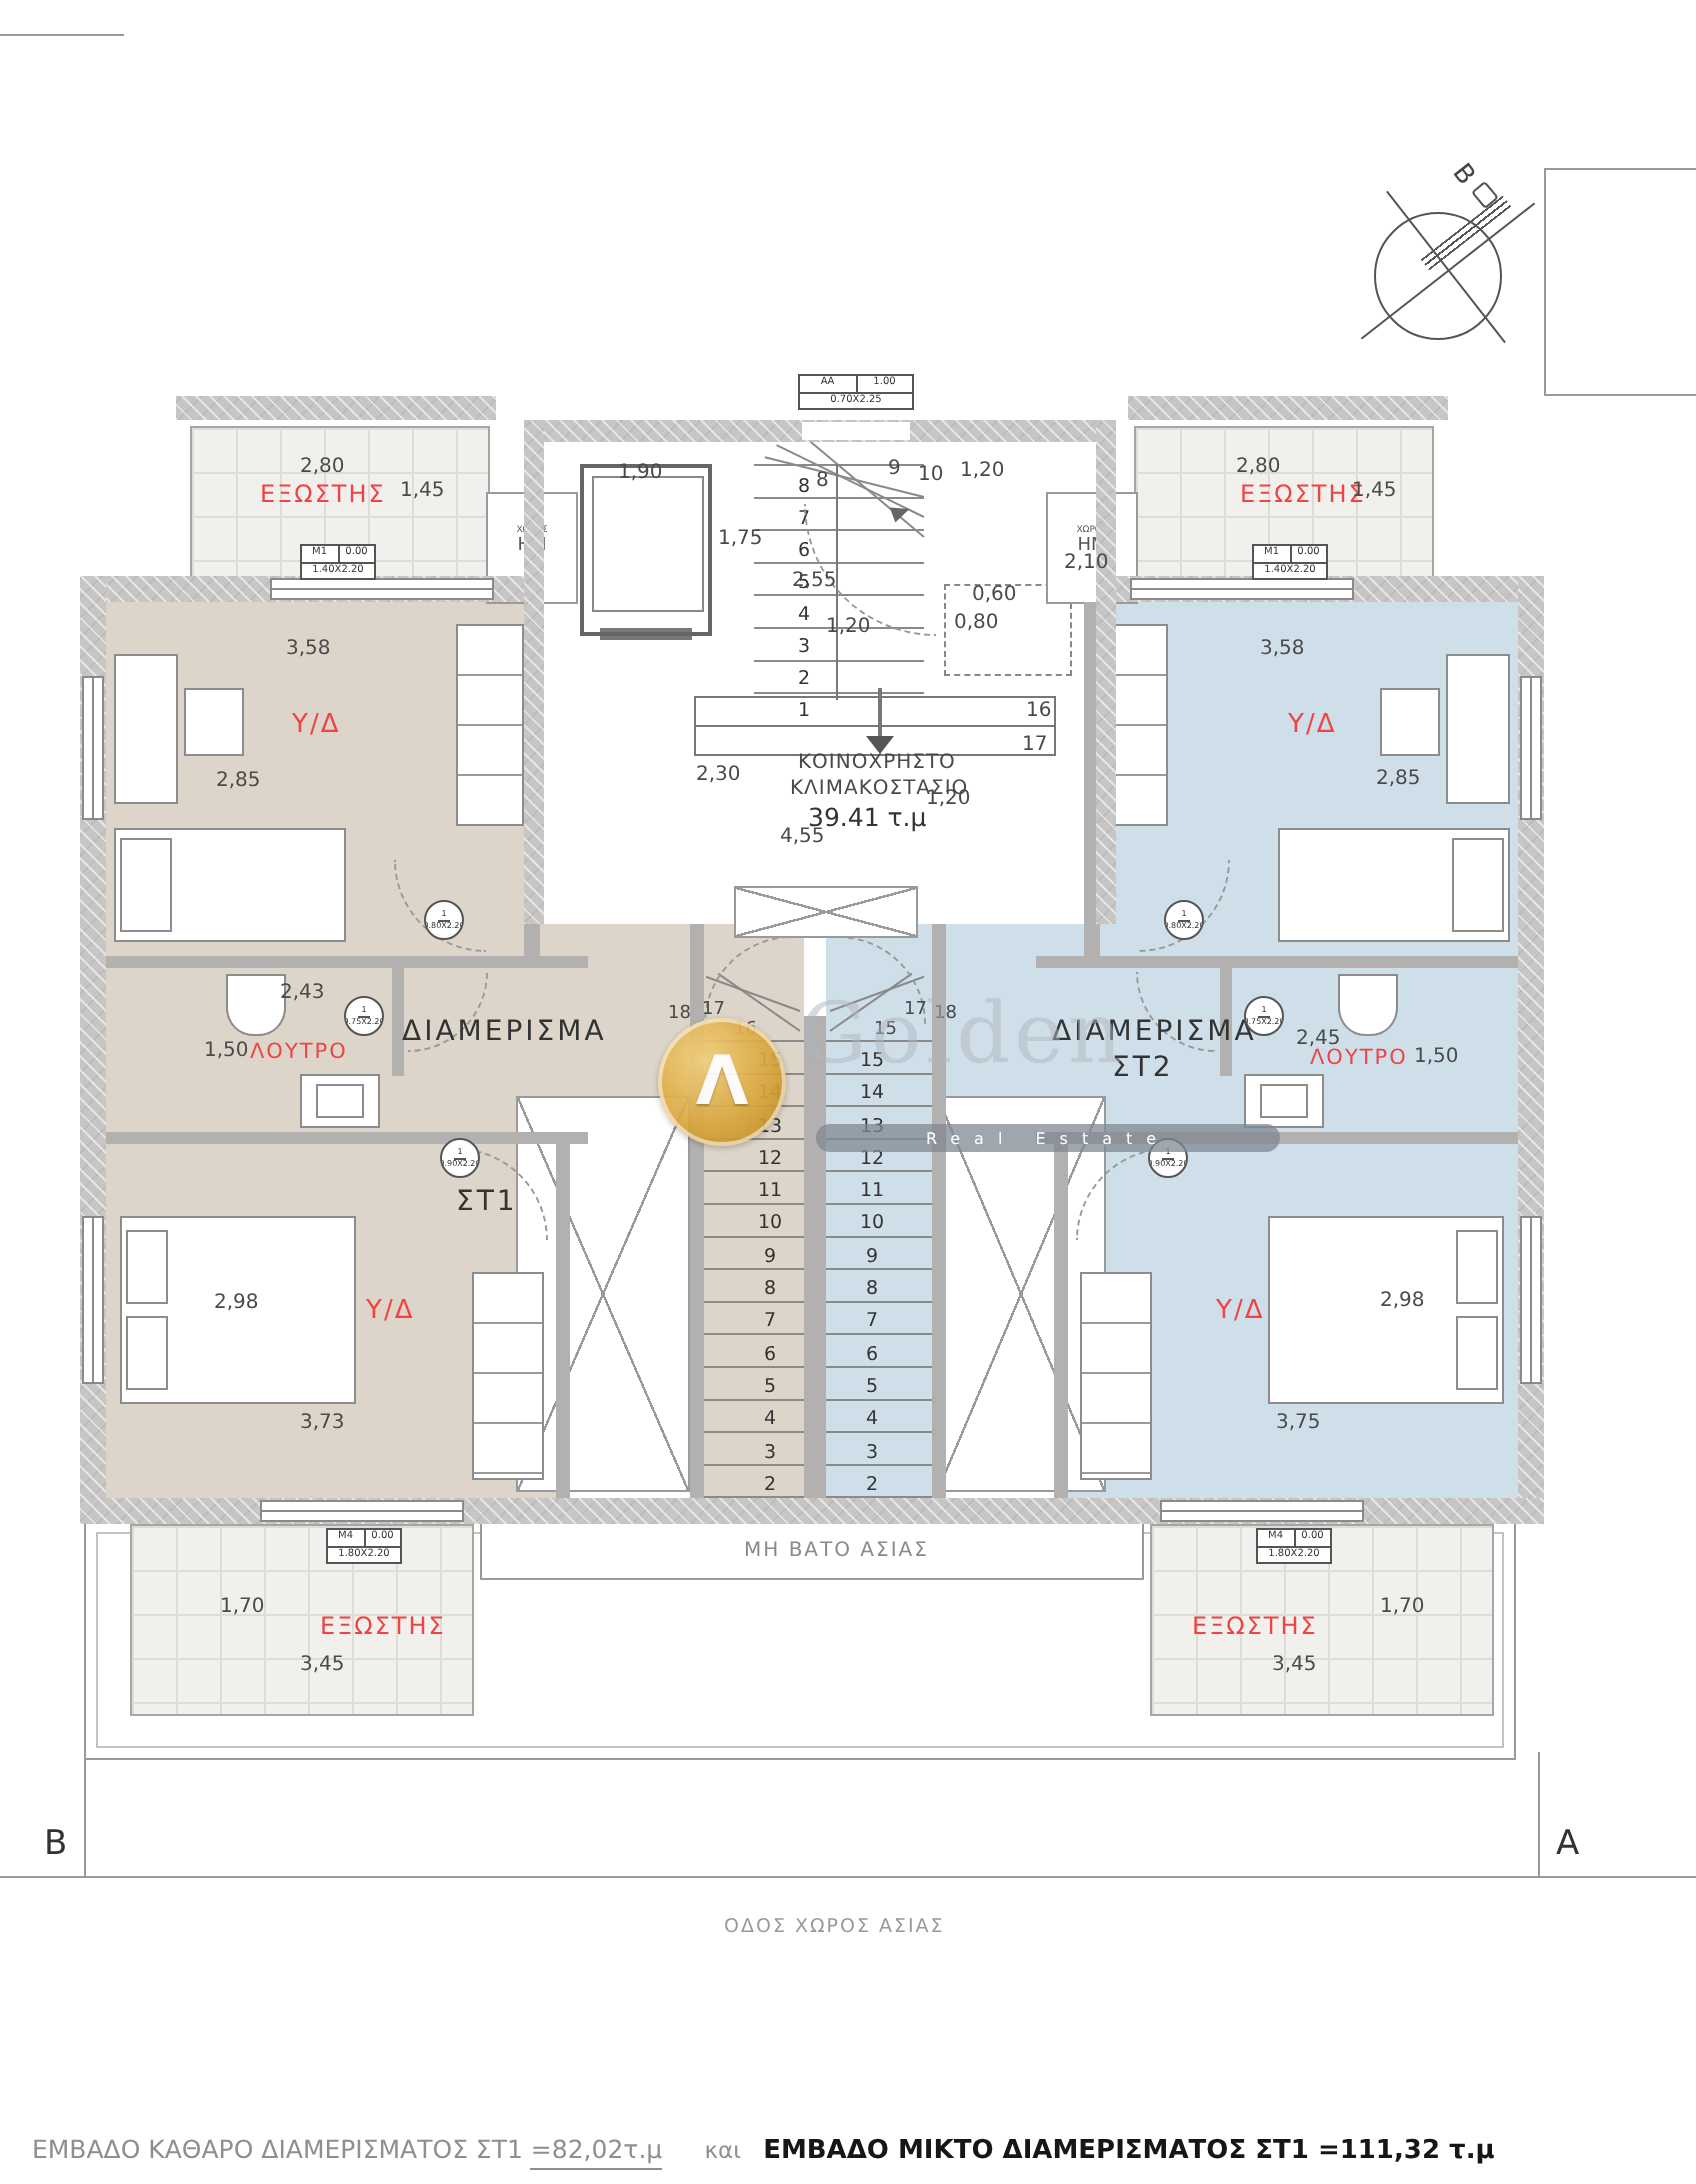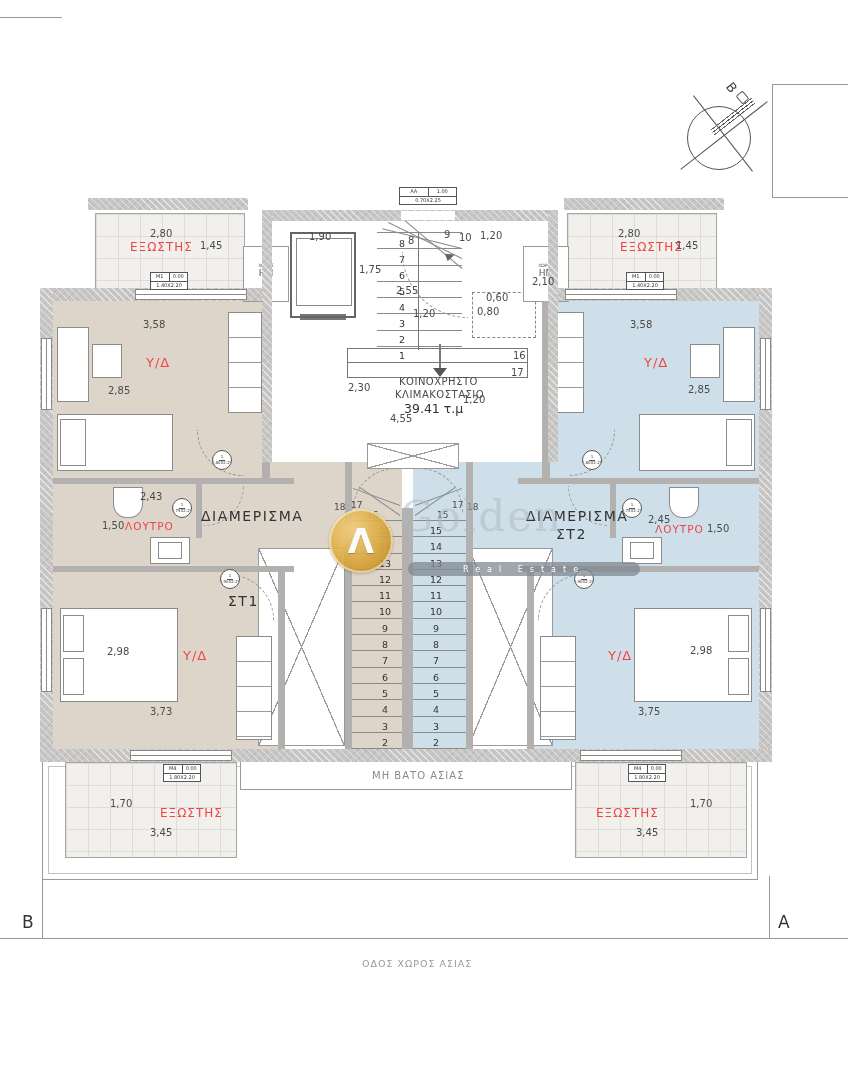--- a/index.html
+++ b/index.html
@@ -348,20 +348,25 @@
   <span class="dim" style="left:618px;top:228px;">2,80</span>
   <span class="dim" style="left:676px;top:240px;">1,45</span>
   <span class="rlabel" style="left:596px;top:806px;font-size:12px;">ΕΞΩΣΤΗΣ</span>
   <span class="dim" style="left:690px;top:798px;">1,70</span>
   <span class="dim" style="left:636px;top:827px;">3,45</span>
 
   <span class="dim" style="left:362px;top:958px;font-size:9.5px;color:#999;letter-spacing:1px;">ΟΔΟΣ ΧΩΡΟΣ ΑΣΙΑΣ</span>
   <span class="abs" style="left:22px;top:912px;font-size:17px;color:#333;z-index:50;">B</span>
   <span class="abs" style="left:778px;top:912px;font-size:17px;color:#333;z-index:50;">A</span>
 
+  <div class="abs" style="left:16px;top:1064px;width:820px;z-index:50;white-space:nowrap;">
+    <span style="font-size:12.5px;color:#8f8f8f;">ΕΜΒΑΔΟ ΚΑΘΑΡΟ ΔΙΑΜΕΡΙΣΜΑΤΟΣ ΣΤ1 </span><span style="font-size:12.5px;color:#8f8f8f;border-bottom:1px solid #8f8f8f;padding-bottom:2px;">=82,02τ.μ</span>
+    <span style="font-size:11.5px;color:#8f8f8f;margin-left:16px;">και</span>
+    <span style="font-size:13px;font-weight:bold;color:#161616;margin-left:6px;">ΕΜΒΑΔΟ  ΜΙΚΤΟ ΔΙΑΜΕΡΙΣΜΑΤΟΣ ΣΤ1 </span><span style="font-size:13px;font-weight:bold;color:#161616;">=111,32 τ.μ</span>
+  </div>
 
   <span class="wm wm-word" style="left:400px;top:492px;">Golden</span>
   <div class="wm" style="left:329px;top:509px;width:64px;height:64px;border-radius:50%;background:radial-gradient(circle at 35% 32%,#f2cf7d,#d9a63c 55%,#b8831e);box-shadow:0 1px 3px rgba(0,0,0,.25), inset 0 0 0 2px rgba(255,255,255,.55);opacity:.92;display:flex;align-items:center;justify-content:center;">
     <span style="color:#fff;font-size:34px;font-weight:bold;text-shadow:0 1px 1px rgba(0,0,0,.25);">Λ</span>
   </div>
   <div class="wm" style="left:408px;top:562px;width:232px;height:14px;background:rgba(128,136,146,.75);border-radius:7px;display:flex;align-items:center;justify-content:center;">
     <span style="color:#fff;font-size:8px;letter-spacing:7px;">Real Estate</span>
   </div>
 
 </div>

